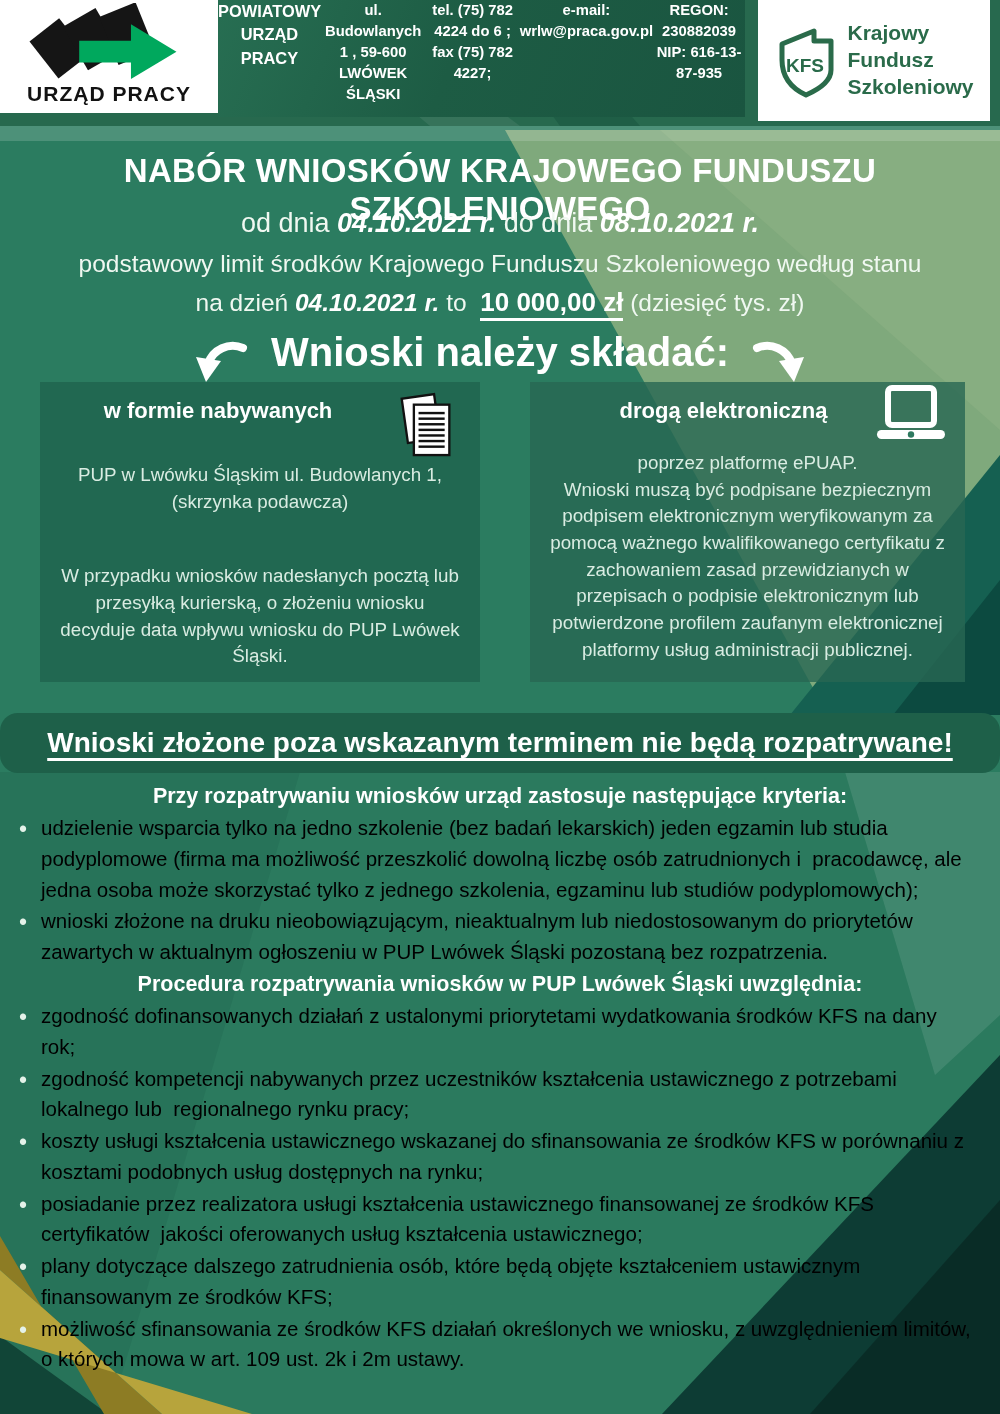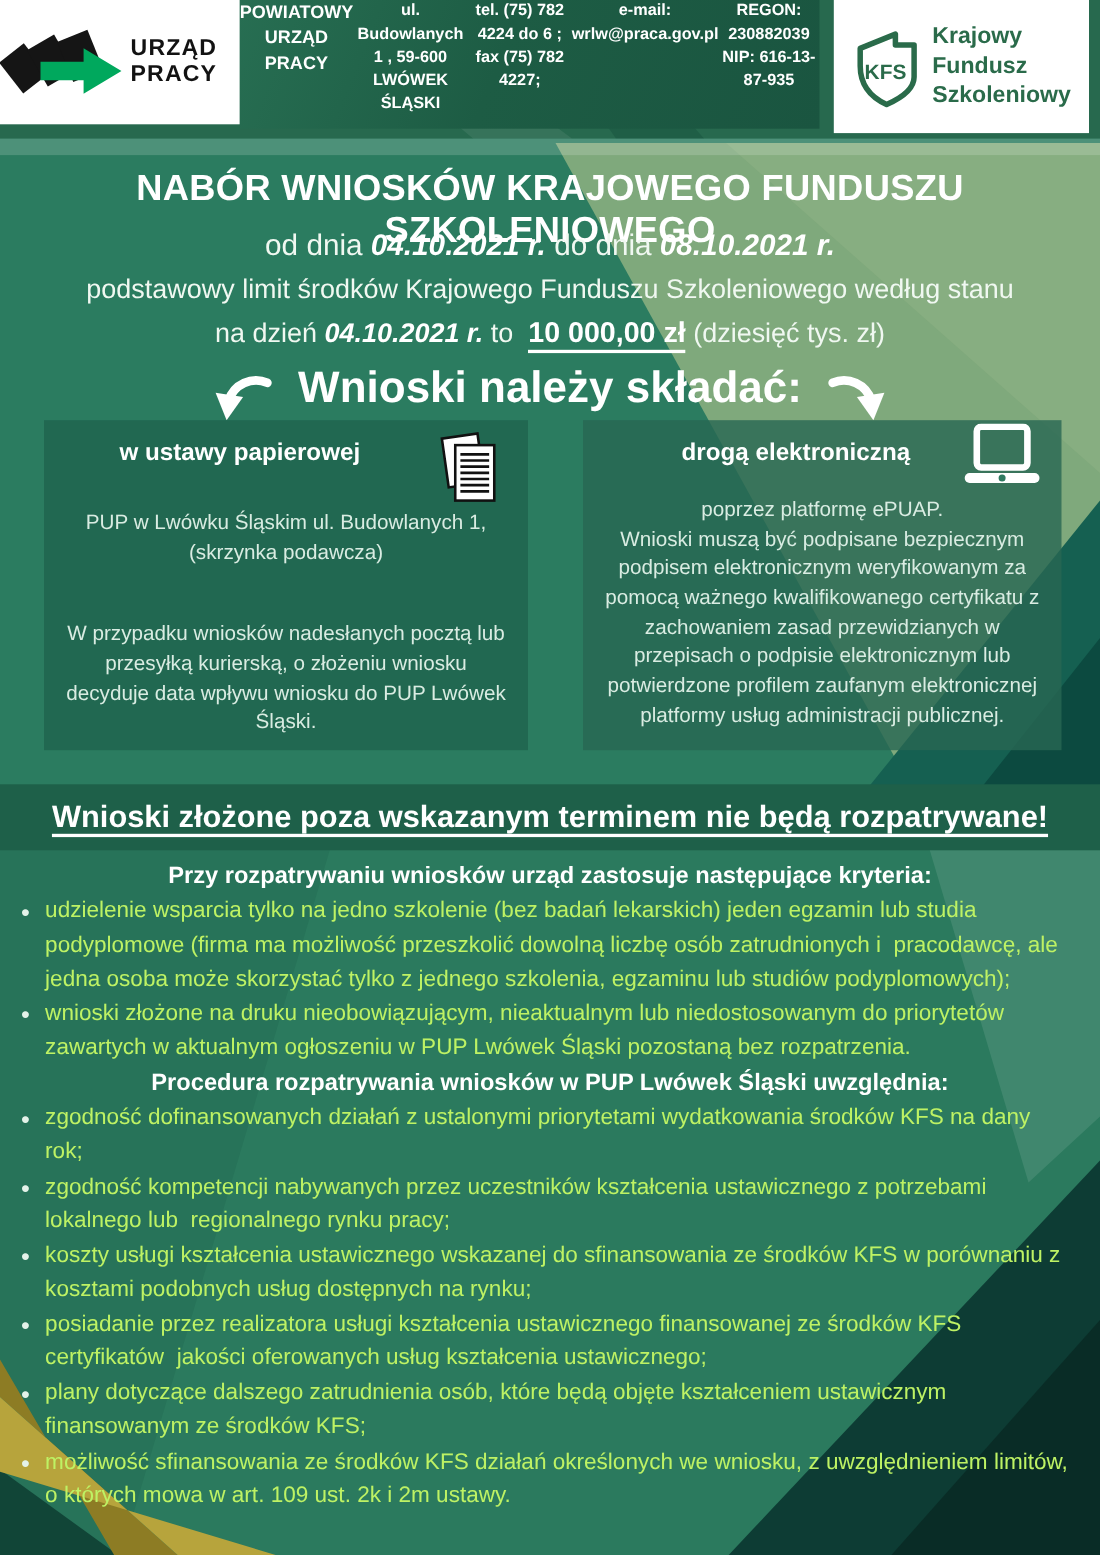--- a/index.html
+++ b/index.html
@@ -6,21 +6,21 @@
   .poster{
     position:relative;width:1000px;height:1414px;overflow:hidden;
     font-family:"Liberation Sans",sans-serif;background:#2b7c60;
     margin:0 auto;
   }
   .bg{position:absolute;left:0;top:0;width:100%;height:100%;}
   .abs{position:absolute;}
 
   
   .logo-left{left:0;top:0;width:218px;height:113px;background:#fff;
-    display:flex;flex-direction:row;align-items:center;z-index:3;}
+    display:flex;flex-direction:column;align-items:center;z-index:3;}
   .logo-left svg{width:196px;height:80px;margin-top:3px;}
   .logo-left .lbl{font-size:21px;font-weight:700;color:#121212;letter-spacing:1px;margin-top:-1px;}
   .contact{left:218px;top:0;width:527px;height:117px;z-index:3;
     background:linear-gradient(112deg,#276e52 0%,#1d5c44 45%,#1a5540 100%);
     display:flex;flex-direction:row;justify-content:center;text-align:center;color:#fff;}
   .contact div{font-size:14.8px;font-weight:700;line-height:1.42;white-space:pre-wrap;}
   .contact .c1{font-size:16.4px;}
   .logo-right{left:758px;top:0;width:232px;height:121px;background:#fff;z-index:3;
     display:flex;align-items:center;justify-content:center;gap:9px;}
   .kfs-text{color:#2a6b4a;font-weight:700;font-size:21px;line-height:1.28;}
@@ -50,34 +50,34 @@
   .box p{text-align:center;font-size:18.8px;line-height:1.42;margin:0 16px;}
   .box-paper .p1{margin-top:38px;}
   .box-paper .p2{margin-top:48px;}
   .box-elec .p1{margin-top:26px;}
   .box-elec .p2{margin-top:0;}
   .icon-docs{position:absolute;right:26px;top:7px;width:56px;height:78px;}
   .icon-laptop{position:absolute;right:16px;top:3px;width:76px;height:60px;}
 
   
   .warning{top:713px;height:60px;left:0;right:0;background:#1e6049;z-index:2;
-    display:flex;align-items:center;justify-content:center;}
+    display:flex;align-items:center;justify-content:center;border-radius:18px;}
   .warning span{font-size:28px;font-weight:700;color:#fff;text-decoration:underline;
     text-underline-offset:6px;text-decoration-thickness:2.5px;}
 
   
   .sec-head{left:0;right:0;text-align:center;font-weight:700;font-size:21.5px;color:#fff;z-index:2;}
   #criteria-head{top:784px;}
   #criteria-list{top:813px;}
   #procedure-head{top:972px;}
   #procedure-list{top:1001px;}
   .blist{left:0;right:0;z-index:2;}
   .blist ul{list-style:none;margin:0;padding:0 26px 0 18px;}
   .blist li{position:relative;padding-left:23px;font-size:20.5px;line-height:1.5;
-    color:#bef264;white-space:pre-wrap;margin-bottom:1px;}
+    color:#000000;white-space:pre-wrap;margin-bottom:1px;}
   .blist li::before{content:"\2022";position:absolute;left:1px;top:-1px;font-size:23px;color:#e4f2e9;}
 </style>
 </head>
 <body>
 
 <div class="poster">
 
   <svg class="bg" viewBox="0 0 1000 1414" preserveAspectRatio="none">
     <rect x="0" y="0" width="1000" height="715" fill="#2b7c60"></rect>
     <polygon points="505,130 1000,130 1000,715 828,715" fill="#7fa97c"></polygon>
@@ -142,21 +142,21 @@
       <polygon points="3,23 28,27 13,48" fill="#fff"></polygon>
     </svg>
     <div class="txt">Wnioski należy składać:</div>
     <svg class="curl" viewBox="0 0 58 56">
       <path d="M8,14 A26,26 0 0 1 43,30" fill="none" stroke="#fff" stroke-width="8" stroke-linecap="round"></path>
       <polygon points="55,23 30,27 45,48" fill="#fff"></polygon>
     </svg>
   </div>
 
   <div class="box box-paper">
-    <h3>w ustawy papierowej</h3>
+    <h3>w formie nabywanych</h3>
     <svg class="icon-docs" viewBox="0 0 60 82">
       <g transform="rotate(-8 24 30)">
         <rect x="7" y="7" width="35" height="48" fill="#fff" stroke="#111" stroke-width="2.5"></rect>
       </g>
       <rect x="17" y="16" width="38" height="54" fill="#fff" stroke="#111" stroke-width="2.5"></rect>
       <g stroke="#111" stroke-width="2.6">
         <line x1="22" y1="25" x2="50" y2="25"></line>
           <line x1="22" y1="31" x2="50" y2="31"></line>
         <line x1="22" y1="37" x2="50" y2="37"></line>
           <line x1="22" y1="43" x2="50" y2="43"></line>

